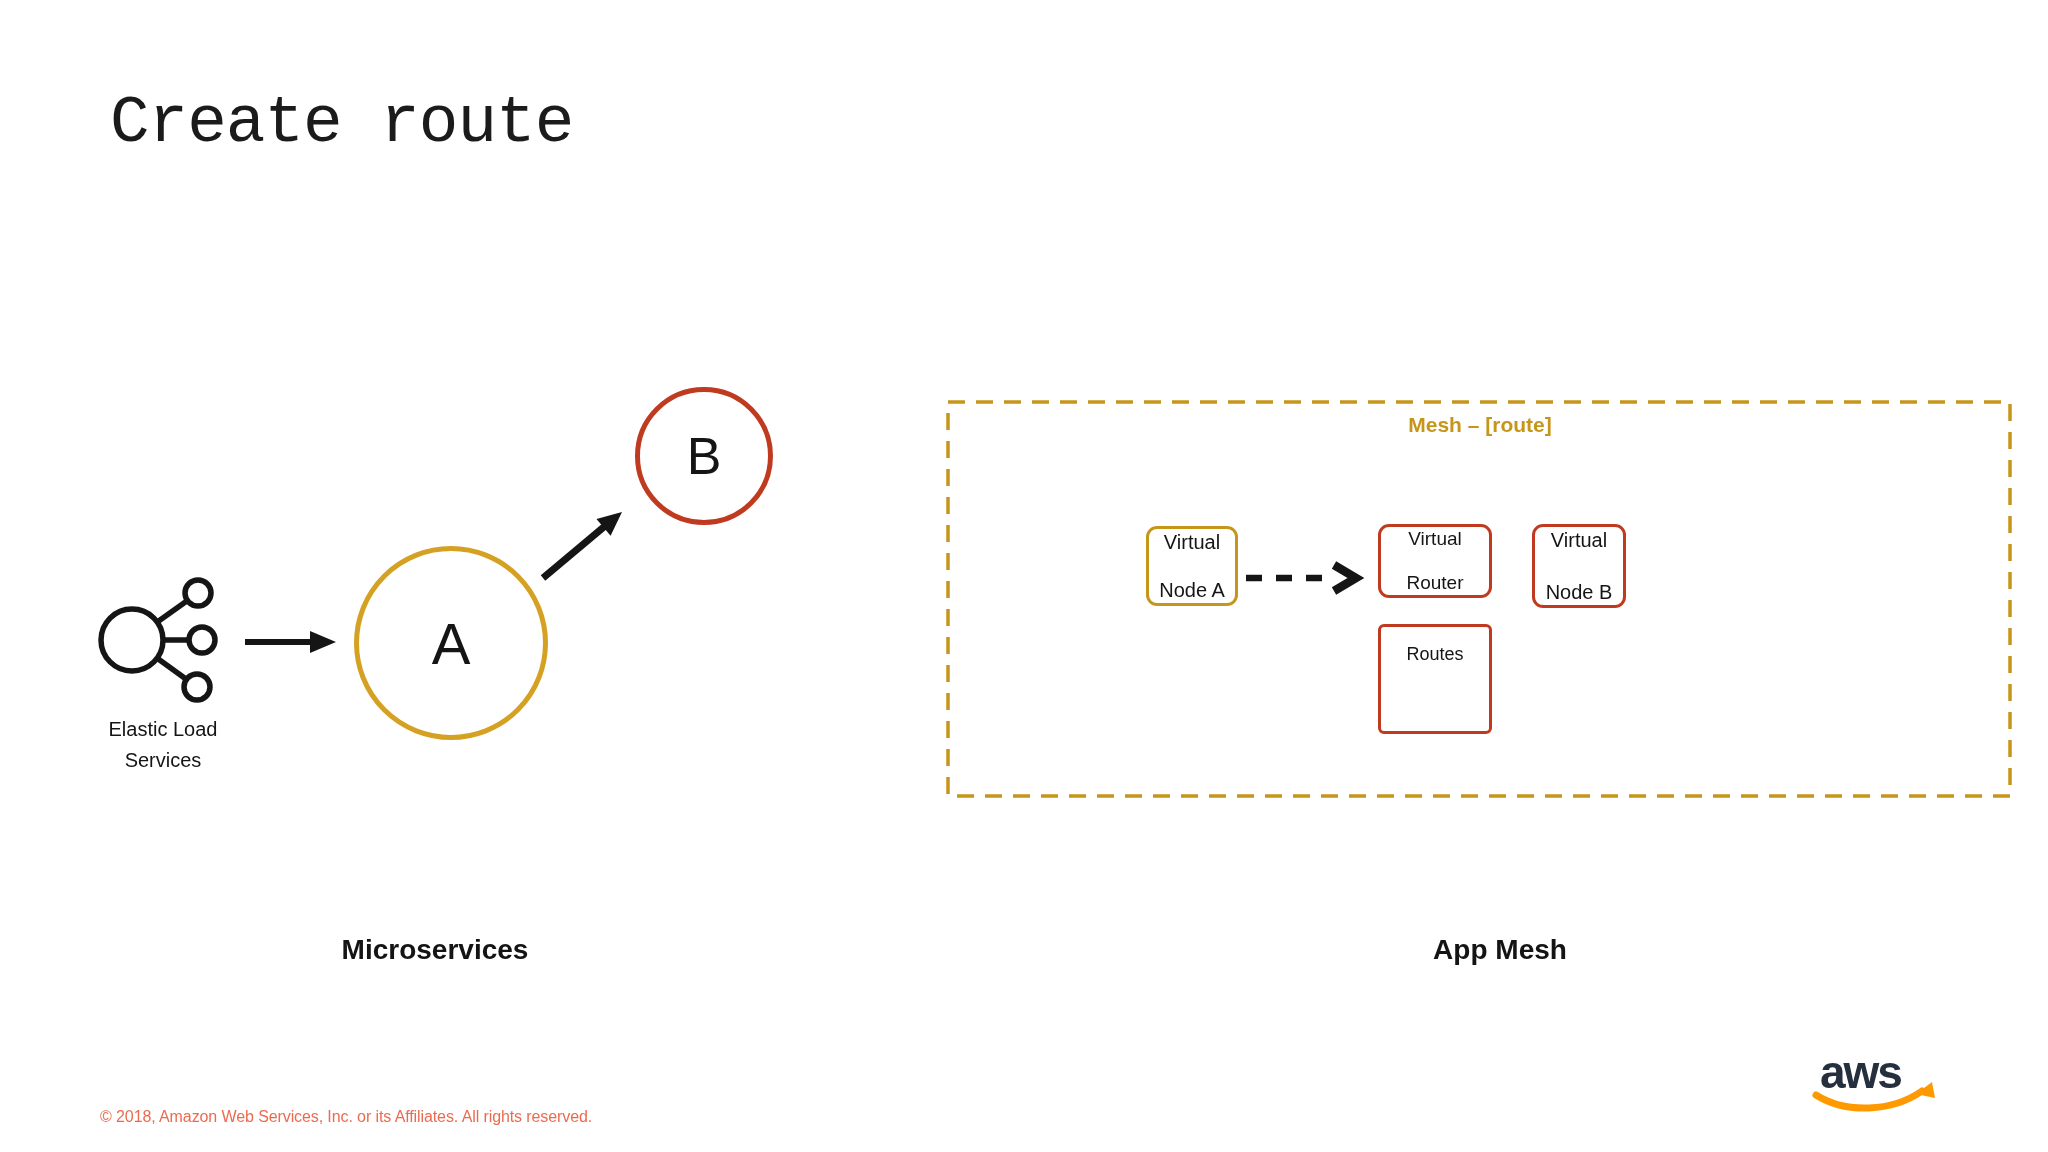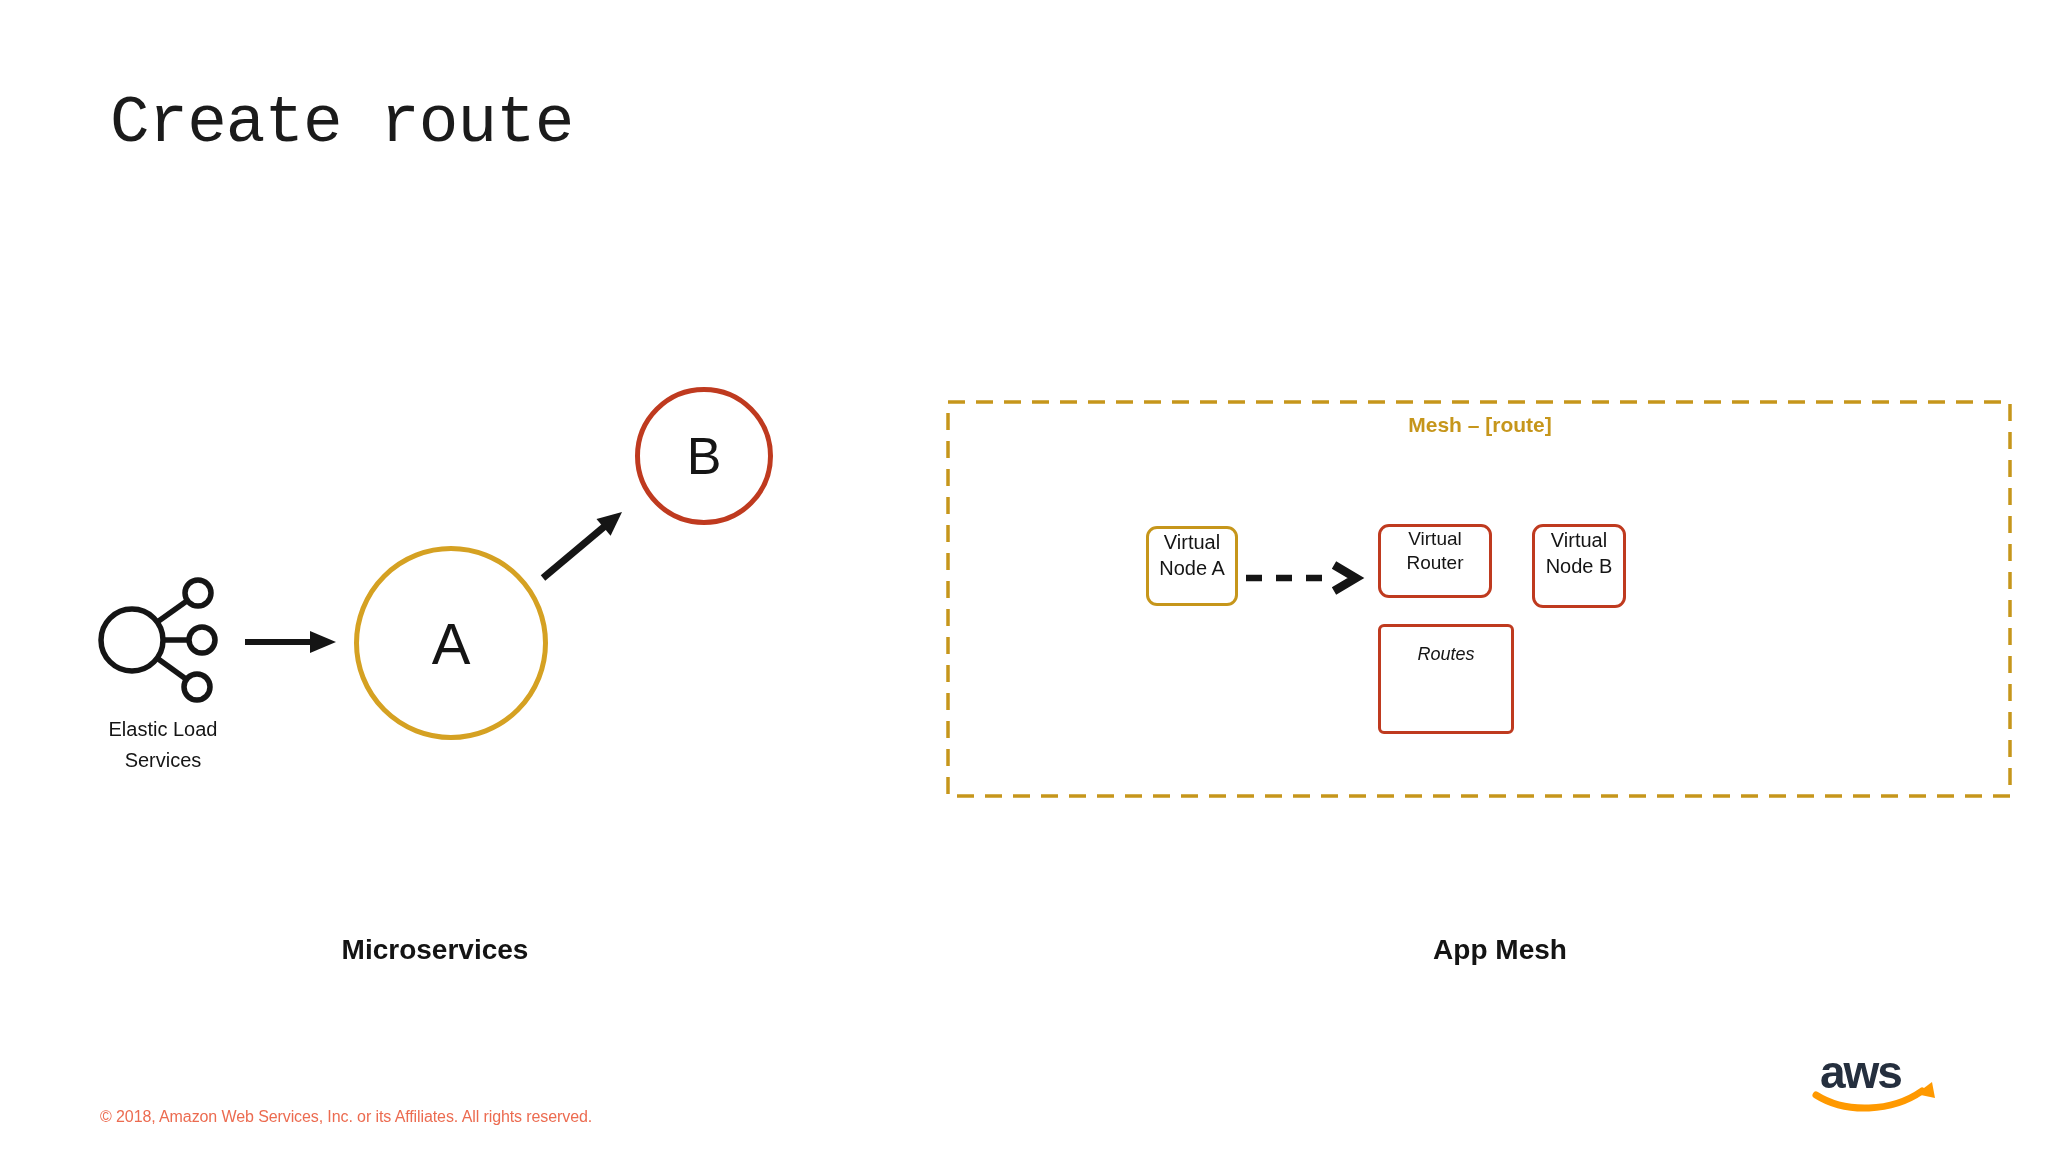--- a/index.html
+++ b/index.html
@@ -53,40 +53,39 @@
 
   
   .mesh-title {
     left: 1330px; top: 413px; width: 300px; text-align: center;
     font-weight: 700; font-size: 21px; color: var(--gold);
   }
 
   
   .mesh-box {
     display: flex; flex-direction: column;
-    align-items: center; justify-content: flex-start;
+    align-items: center; justify-content: space-between;
     text-align: center; color: #151515; background: #ffffff;
   }
   .mesh-box span { display: block; }
   .vnode-a {
     left: 1146px; top: 526px; width: 92px; height: 80px;
     border: 3.5px solid var(--gold); border-radius: 11px;
     font-size: 20px; line-height: 26px;
   }
   .vrouter {
     left: 1378px; top: 524px; width: 114px; height: 74px;
     border: 3.5px solid var(--red); border-radius: 11px;
     font-size: 19px; line-height: 24px;
   }
   .routes-box {
-    left: 1378px; top: 624px; width: 136px; height: 110px;
+    left: 1378px; top: 624px; width: 114px; height: 110px;
     border: 3.5px solid var(--red); border-radius: 6px;
     justify-content: flex-start; padding-top: 17px;
     font-size: 18px;
-    font-style: italic;
   }
   .vnode-b {
     left: 1532px; top: 524px; width: 94px; height: 84px;
     border: 3.5px solid var(--red); border-radius: 11px;
     font-size: 20px; line-height: 26px;
   }
 
   
   .footer-copyright {
     left: 100px; top: 1108px;

